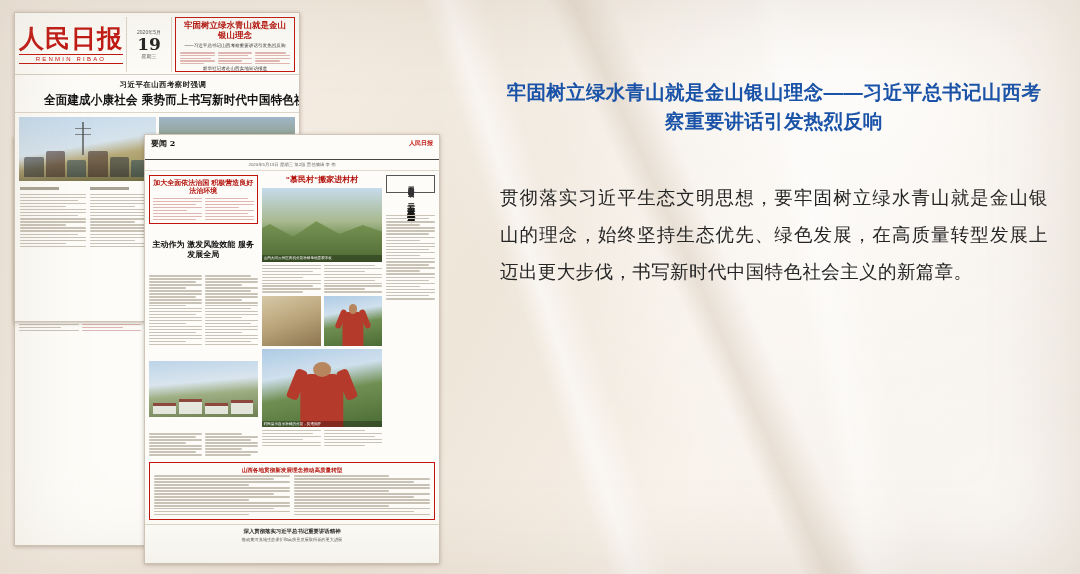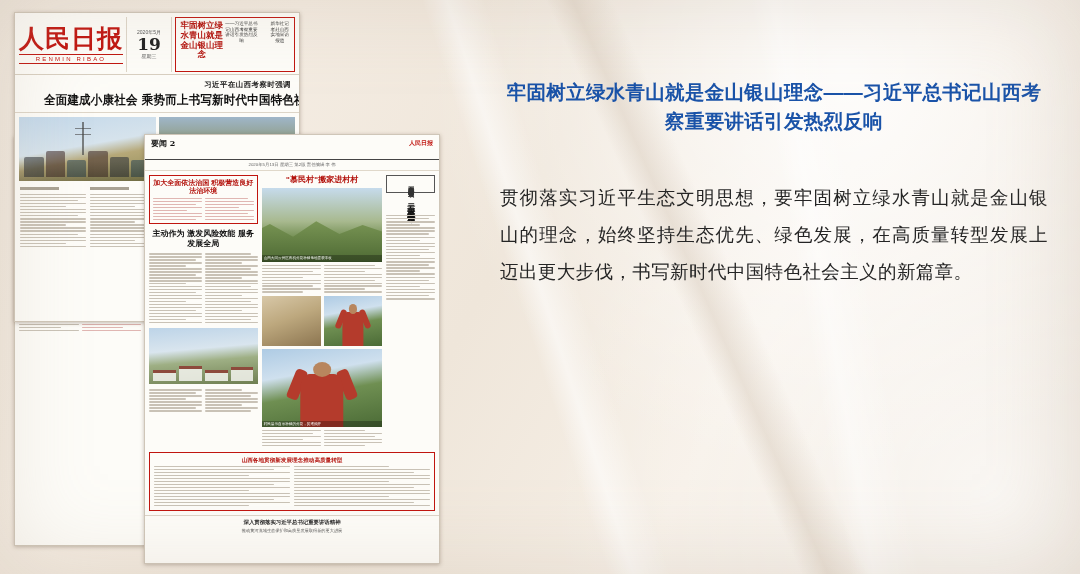--- a/index.html
+++ b/index.html
@@ -90,21 +90,21 @@
     line-height: 1.5;
   }
   .fp-date .big {
     font-size: 17px; color: #222; font-weight: bold; line-height: 1;
     font-family: "DejaVu Serif", serif;
   }
   .fp-headbox {
     flex: 1 1 auto;
     border: 1.6px solid #c0150f;
     padding: 3px 4px;
-    display: flex; flex-direction: row; gap: 2px;
+    display: flex; flex-direction: column; gap: 2px;
     overflow: hidden;
   }
   .fp-headbox .h1 {
     font-size: 8.5px; font-weight: bold; color: #b3120c; text-align: center;
     line-height: 1.15;
   }
   .fp-headbox .h2 {
     font-size: 4.6px; color: #333; text-align: center; line-height: 1.25;
   }
   .fp-headbox .rule { height: 1px; background: #e3c9c7; }
@@ -112,21 +112,21 @@
   .fp-headbox .blk .col {
     flex: 1; display: flex; flex-direction: column; gap: 1.3px;
   }
   .tline { height: 1.4px; background: #c9c2b6; border-radius: 1px; }
   .tline.s { width: 70%; }
   .tline.m { width: 88%; }
   .tline.red { background: #e0b6b2; }
 
   .fp-subhead {
     padding: 5px 8px 4px 20px;
-    text-align: right;
+    text-align: center;
     border-bottom: 1px solid #ddd5c8;
   }
   .fp-subhead .kicker {
     font-size: 7.4px; color: #222; font-weight: bold; margin-bottom: 3px;
     letter-spacing: 0.5px;
   }
   .fp-subhead .main {
     font-size: 12.4px; color: #111; font-weight: bold;
     font-family: "DejaVu Serif", serif;
     letter-spacing: 0.2px;
@@ -196,21 +196,21 @@
     font-family: "DejaVu Serif", serif;
   }
   .p2-top .t-right { font-size: 6px; color: #c0150f; font-weight: bold; }
   .p2-meta {
     font-size: 4.4px; color: #666; text-align: center; padding: 2px 0 3px 0;
     border-bottom: 1px solid #e0d8ca;
   }
   .p2-grid {
     display: flex; gap: 4px; padding: 4px;
   }
-  .p2-left { flex: 0 0 38%; display: flex; flex-direction: column; gap: 5px; }
+  .p2-left { flex: 0 0 38%; display: flex; flex-direction: column; gap: 16px; }
   .p2-mid  { flex: 1 1 auto; display: flex; flex-direction: column; gap: 3px; }
   .p2-right{ flex: 0 0 17%; display: flex; flex-direction: column; gap: 3px; }
 
   .redbox {
     border: 1.3px solid #c0150f;
     padding: 3px;
     display: flex; flex-direction: column; gap: 2px;
   }
   .redbox .rb-title {
     font-size: 7px; color: #b3120c; font-weight: bold; text-align: center; line-height: 1.2;

